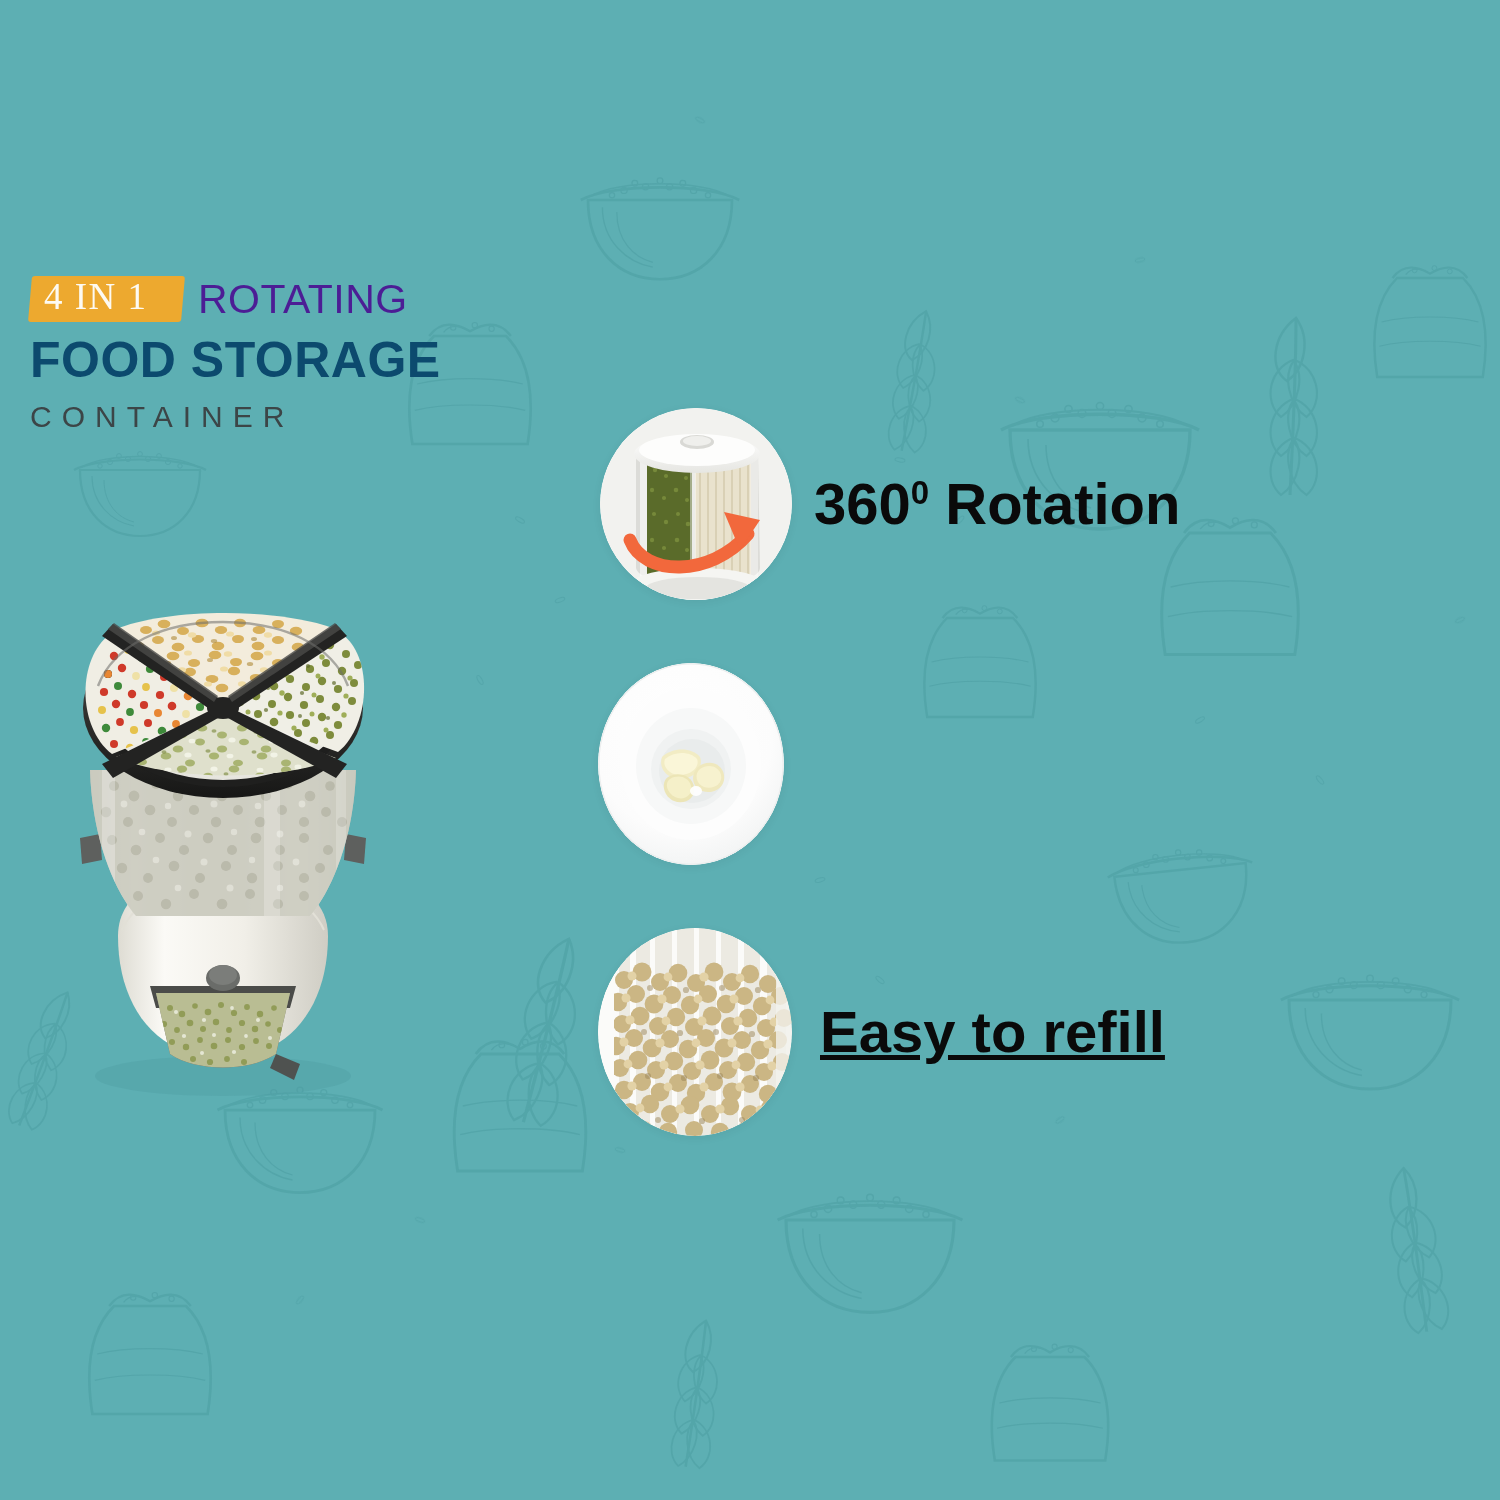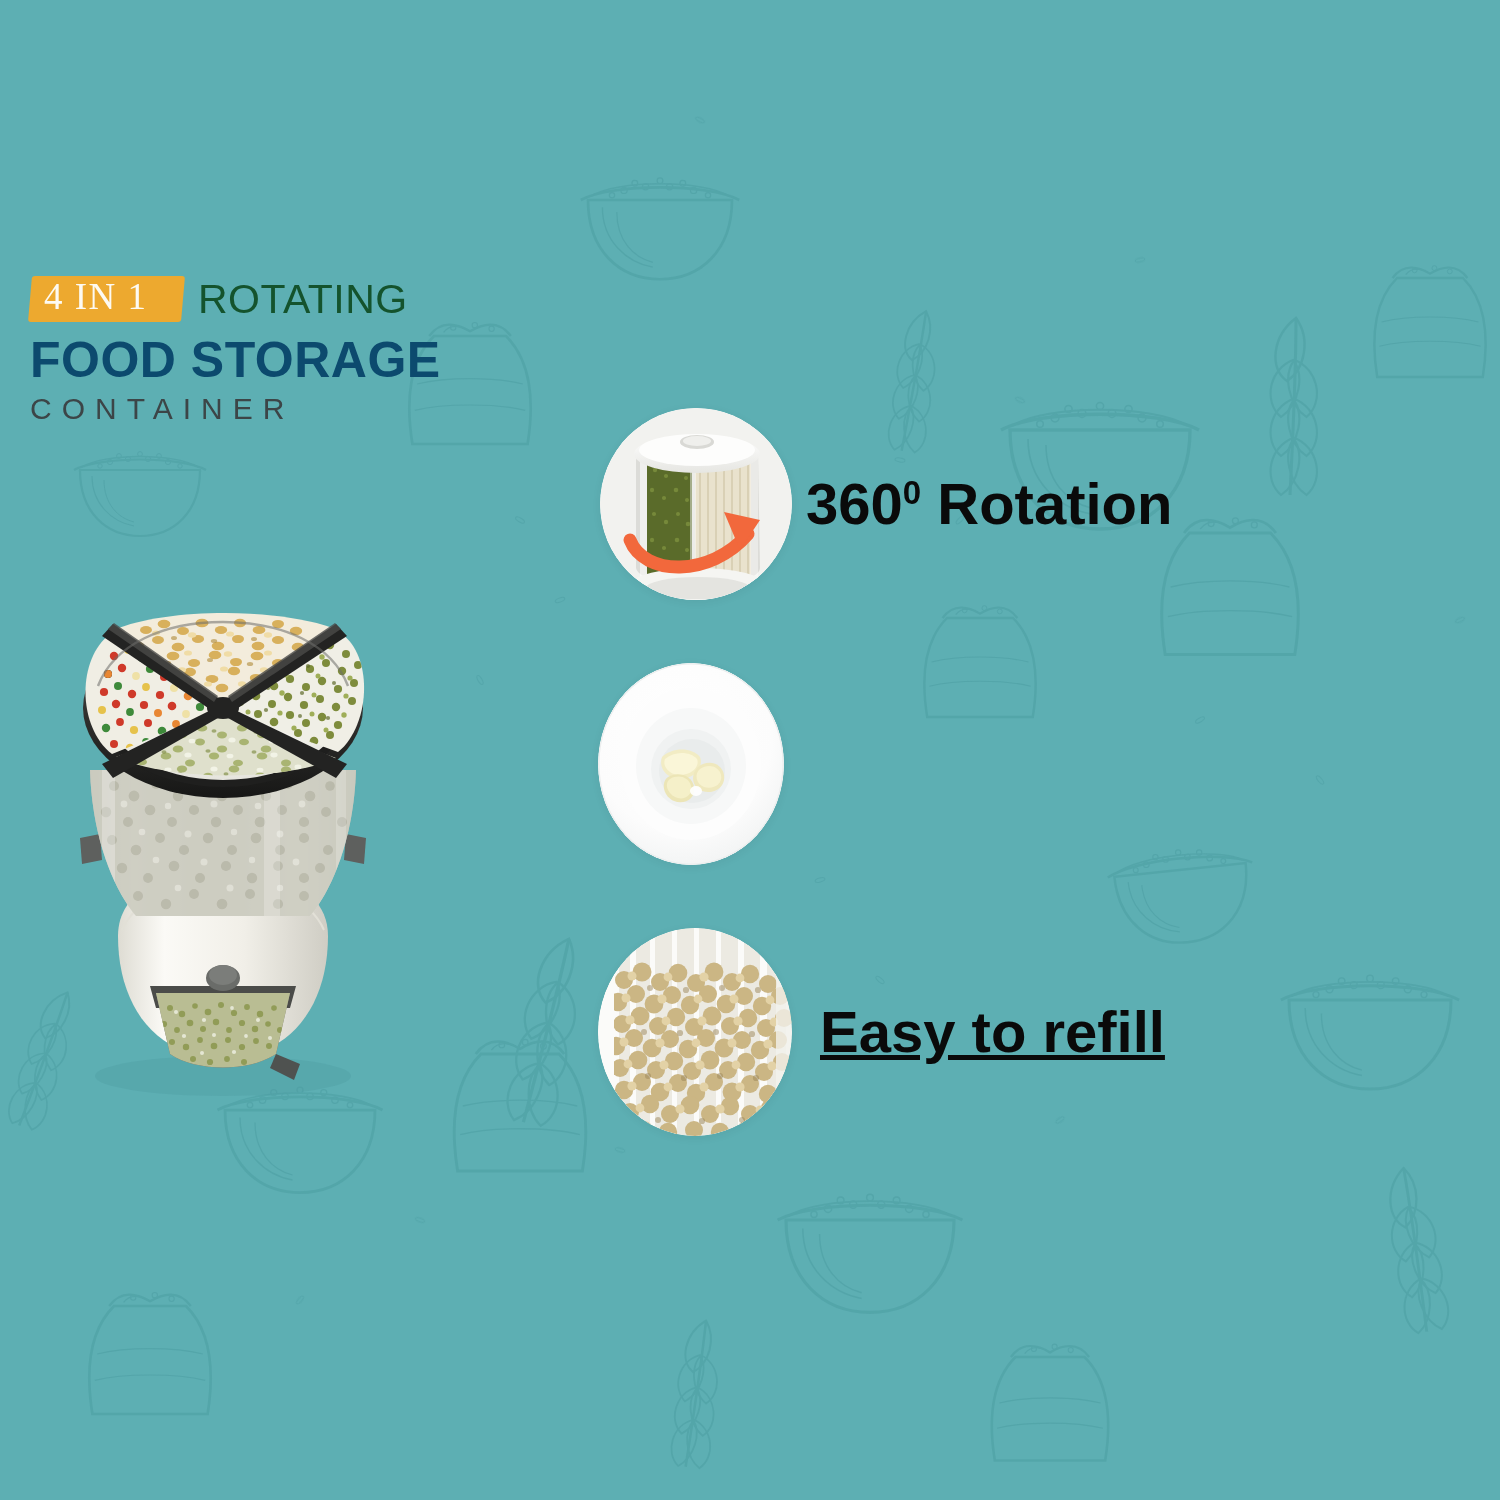--- a/index.html
+++ b/index.html
@@ -60,36 +60,36 @@
     letter-spacing: 1.5px;
     z-index: 2;
   }
   #headline-rotating {
     position: absolute;
     left: 168px;
     top: -1px;
     font-family: "Liberation Sans", sans-serif;
     font-size: 41px;
     font-weight: 400;
-    color: #14532d;
+    color: #4c1d95;
     letter-spacing: 0.5px;
     line-height: 48px;
   }
   #headline-main {
     margin-top: 6px;
     font-family: "Liberation Sans", sans-serif;
     font-size: 50px;
     font-weight: bold;
     color: #0c4a6e;
     letter-spacing: 0.5px;
     line-height: 56px;
     white-space: nowrap;
   }
   #headline-sub {
-    margin-top: 4px;
+    margin-top: 12px;
     font-family: "Liberation Sans", sans-serif;
     font-size: 30px;
     font-weight: 300;
     color: #3c4547;
     letter-spacing: 10px;
     line-height: 34px;
     white-space: nowrap;
   }
 
   
@@ -129,21 +129,21 @@
   }
 
   #feature-row-1 { left: 600px; top: 408px; }
   #feature-row-2 { left: 598px; top: 663px; }
   #feature-row-3 { left: 598px; top: 928px; }
 
   #feature-circle-1 { width: 192px; height: 192px; }
   #feature-circle-2 { width: 186px; height: 202px; border-radius: 50%; }
   #feature-circle-3 { width: 194px; height: 208px; border-radius: 50%; }
 
-  #feature-label-1 { margin-left: 14px; }
+  #feature-label-1 { margin-left: 22px; }
   #feature-label-2 { margin-left: 22px; }
   #feature-label-3 { margin-left: 28px; text-decoration: underline; }
 </style>
 </head>
 <body>
 
 <div id="canvas">
 
   <svg id="bg-pattern" viewBox="0 0 1500 1500" preserveAspectRatio="none">
     <defs>

